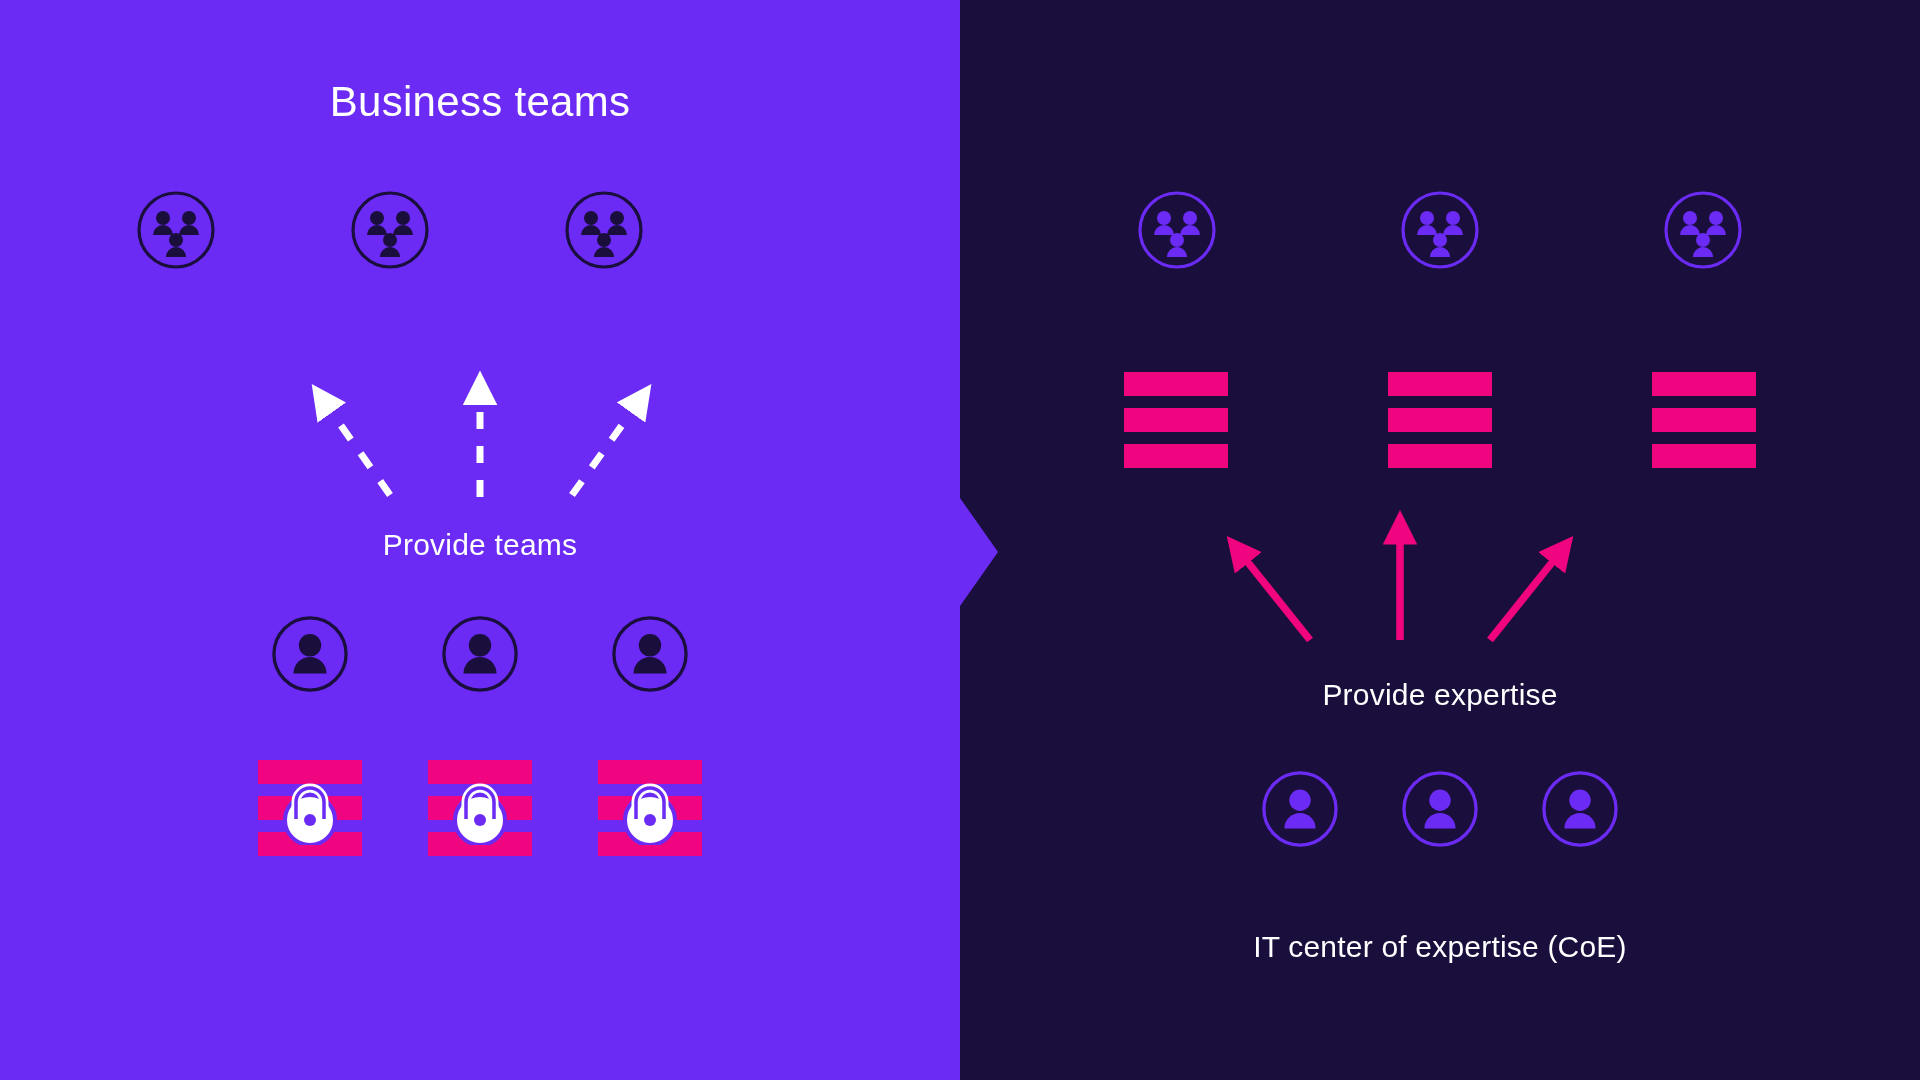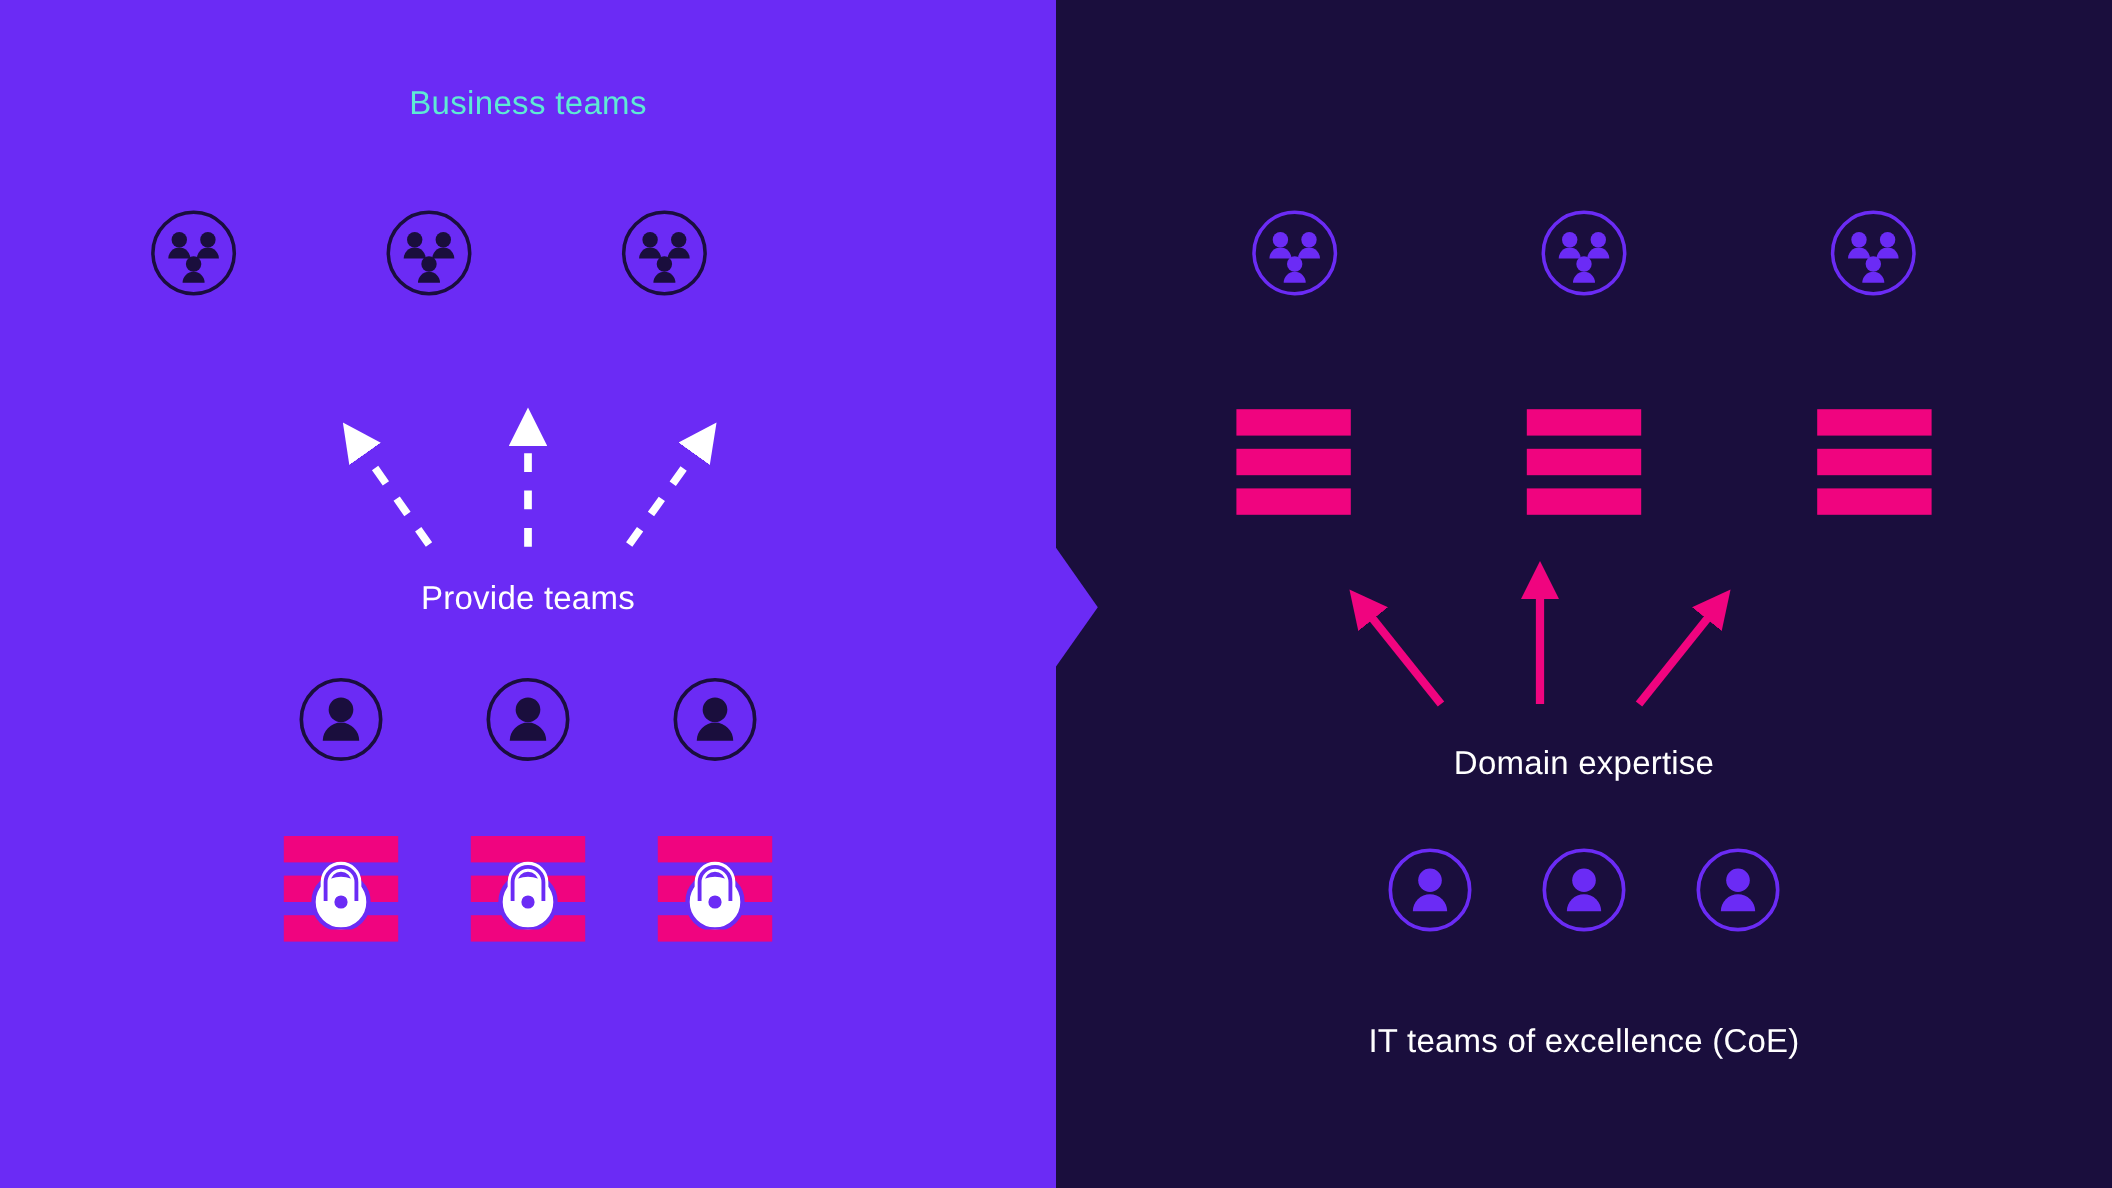--- a/index.html
+++ b/index.html
@@ -33,22 +33,22 @@
     border-left:38px solid #6b2bf5;
     z-index:5;
   }
 
   
   .panel-title {
     position:absolute;
     left:0; right:0;
     top:78px;
     text-align:center;
-    color:#5eead4;
-    font-size:30px;
+    color:#ffffff;
+    font-size:42px;
     font-weight:400;
     letter-spacing:0.3px;
   }
 
   
   .row3 {
     position:absolute;
     display:flex;
     justify-content:center;
     align-items:flex-start;
@@ -286,21 +286,21 @@
         </marker>
       </defs>
 
       <line x1="350" y1="640" x2="278" y2="550" stroke="#f0047f" stroke-width="7.5" marker-end="url(#pinkHead)"></line>
 
       <line x1="440" y1="640" x2="440" y2="528" stroke="#f0047f" stroke-width="7.5" marker-end="url(#pinkHead)"></line>
 
       <line x1="530" y1="640" x2="602" y2="550" stroke="#f0047f" stroke-width="7.5" marker-end="url(#pinkHead)"></line>
     </svg>
 
-    <div class="caption" style="top:678px;">Domain expertise</div>
+    <div class="caption" style="top:678px;">Provide expertise</div>
 
     <div class="row3" style="top:770px; left:200px; width:560px; gap:62px;">
       <span class="avatar-icon">
         <svg viewBox="0 0 80 80" width="78" height="78">
           <circle cx="40" cy="40" r="37" fill="none" stroke="#6b2bf5" stroke-width="3.4"></circle>
           <circle cx="40" cy="31" r="11" fill="#6b2bf5"></circle>
           <path d="M24 60a16 16 0 0 1 32 0z" fill="#6b2bf5"></path>
         </svg>
       </span>
       <span class="avatar-icon">
@@ -312,17 +312,17 @@
       </span>
       <span class="avatar-icon">
         <svg viewBox="0 0 80 80" width="78" height="78">
           <circle cx="40" cy="40" r="37" fill="none" stroke="#6b2bf5" stroke-width="3.4"></circle>
           <circle cx="40" cy="31" r="11" fill="#6b2bf5"></circle>
           <path d="M24 60a16 16 0 0 1 32 0z" fill="#6b2bf5"></path>
         </svg>
       </span>
     </div>
 
-    <div class="caption" style="top:930px;">IT teams of excellence (CoE)</div>
+    <div class="caption" style="top:930px;">IT center of expertise (CoE)</div>
   </div>
 
   <div class="divider-chevron"></div>
 </div>
 
 </body></html>

